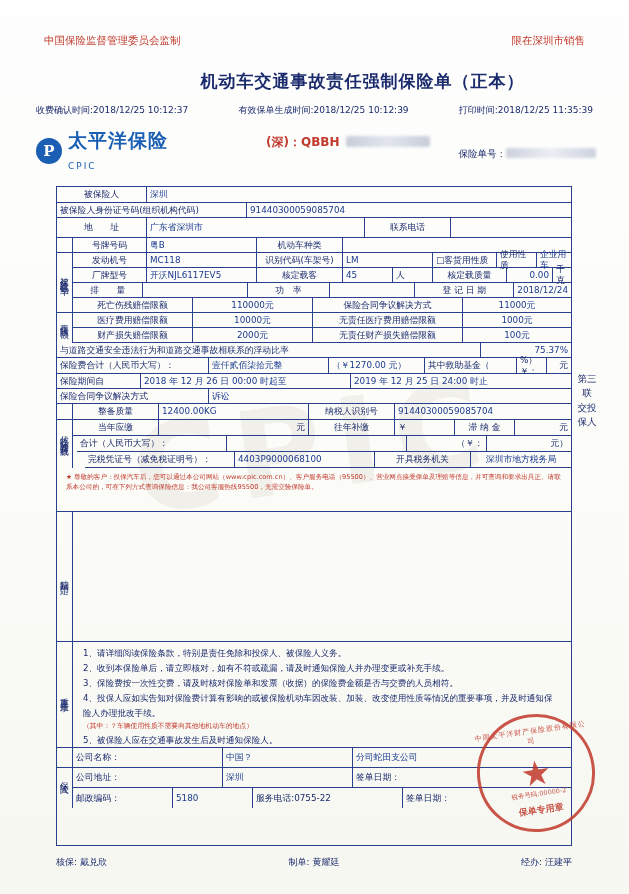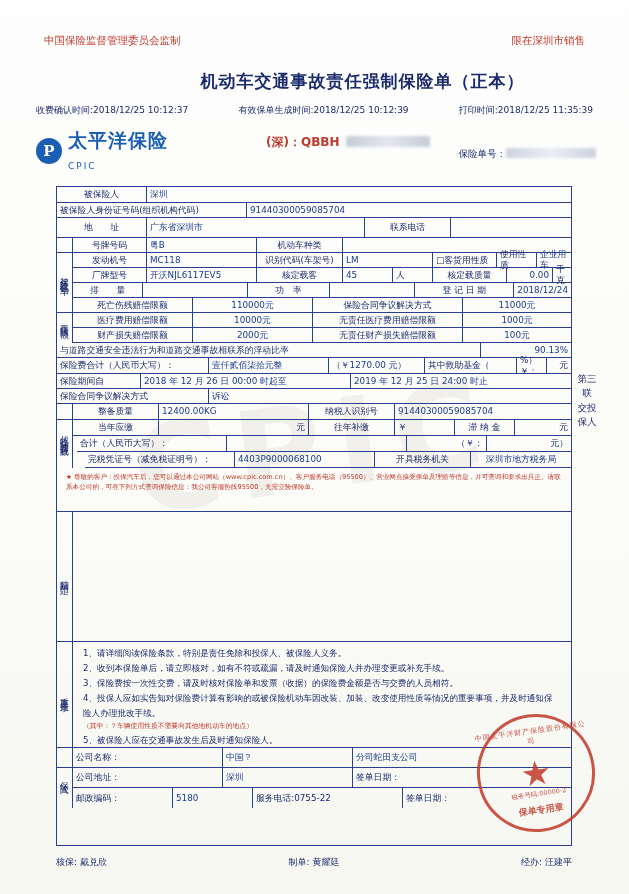--- a/index.html
+++ b/index.html
@@ -234,21 +234,21 @@
     </div>
     <div class="row" style="height:15px;margin-left:16px">
       <div class="cell lbl ctr" style="width:120px">财产损失赔偿限额</div>
       <div class="cell val ctr" style="width:120px">2000元</div>
       <div class="cell lbl ctr" style="width:150px">无责任财产损失赔偿限额</div>
       <div class="cell val ctr" style="flex:1">100元</div>
     </div>
 
     <div class="row" style="height:15px">
       <div class="cell lbl" style="flex:1">与道路交通安全违法行为和道路交通事故相联系的浮动比率</div>
-      <div class="cell val rt" style="width:90px">90.13%</div>
+      <div class="cell val rt" style="width:90px">75.37%</div>
     </div>
 
     <div class="row" style="height:16px">
       <div class="cell lbl" style="width:152px">保险费合计（人民币大写）：</div>
       <div class="cell val" style="width:120px">壹仟贰佰柒拾元整</div>
       <div class="cell val" style="width:96px">（￥1270.00 元）</div>
       <div class="cell lbl" style="width:92px">其中救助基金（</div>
       <div class="cell lbl" style="width:30px">%）￥：</div>
       <div class="cell lbl rt" style="flex:1">元</div>
     </div>

